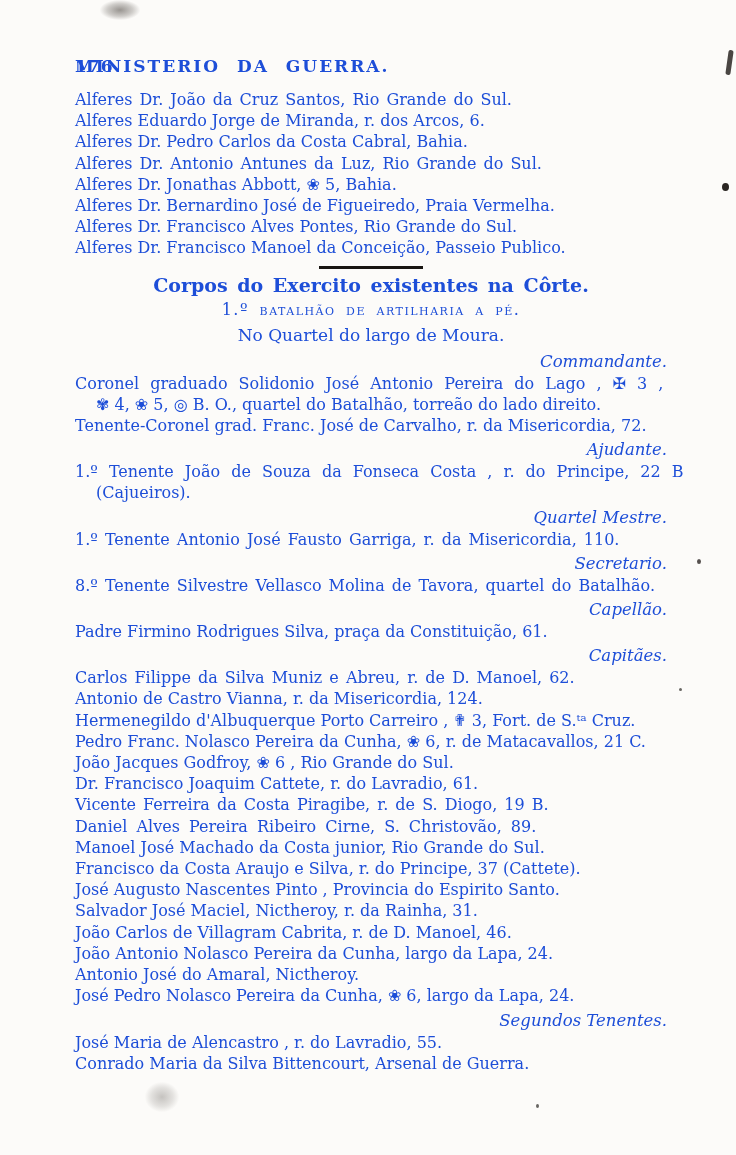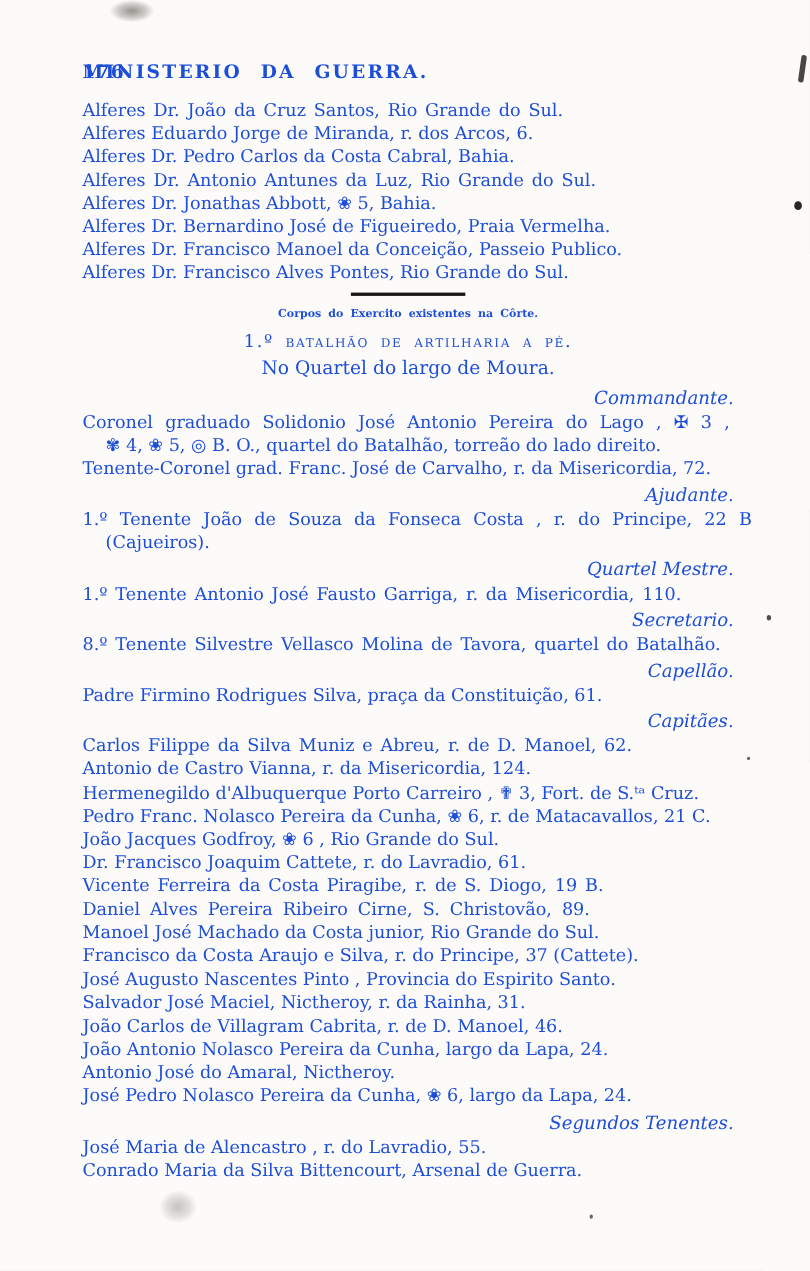--- a/index.html
+++ b/index.html
@@ -45,21 +45,21 @@
   .ws4{word-spacing:4px;}
   .ws6{word-spacing:6px;}
   .section-rule{
     width:104px;height:3px;
     background:#181512;
     margin:7px auto 5px auto;
   }
   .section-title{
     text-align:center;
     font-weight:bold;
-    font-size:10px;
+    font-size:19px;
     line-height:23px;
     word-spacing:3px;
   }
   .battalion-heading{
     text-align:center;
     font-variant:small-caps;
     font-size:16px;
     letter-spacing:1.5px;
     word-spacing:4px;
     line-height:25px;
@@ -99,22 +99,22 @@
       <div class="journal-title">MINISTERIO DA GUERRA.</div>
     </div>
 
     <div>
       <div class="line ws2">Alferes Dr. João da Cruz Santos, Rio Grande do Sul.</div>
       <div class="line">Alferes Eduardo Jorge de Miranda, r. dos Arcos, 6.</div>
       <div class="line">Alferes Dr. Pedro Carlos da Costa Cabral, Bahia.</div>
       <div class="line ws2">Alferes Dr. Antonio Antunes da Luz, Rio Grande do Sul.</div>
       <div class="line">Alferes Dr. Jonathas Abbott, ❀ 5, Bahia.</div>
       <div class="line">Alferes Dr. Bernardino José de Figueiredo, Praia Vermelha.</div>
+      <div class="line">Alferes Dr. Francisco Alves Pontes, Rio Grande do Sul.</div>
       <div class="line">Alferes Dr. Francisco Manoel da Conceição, Passeio Publico.</div>
-      <div class="line">Alferes Dr. Francisco Alves Pontes, Rio Grande do Sul.</div>
     </div>
 
     <div class="section-rule"></div>
     <div class="section-title">Corpos do Exercito existentes na Côrte.</div>
     <div class="battalion-heading">1.º batalhão de artilharia a pé.</div>
     <div class="location-line">No Quartel do largo de Moura.</div>
 
     <div class="role-heading">Commandante.</div>
     <div class="line ws6">Coronel graduado Solidonio José Antonio Pereira do Lago , ✠ 3 ,</div>
     <div class="line indent">✾ 4, ❀ 5, ◎ B. O., quartel do Batalhão, torreão do lado direito.</div>

